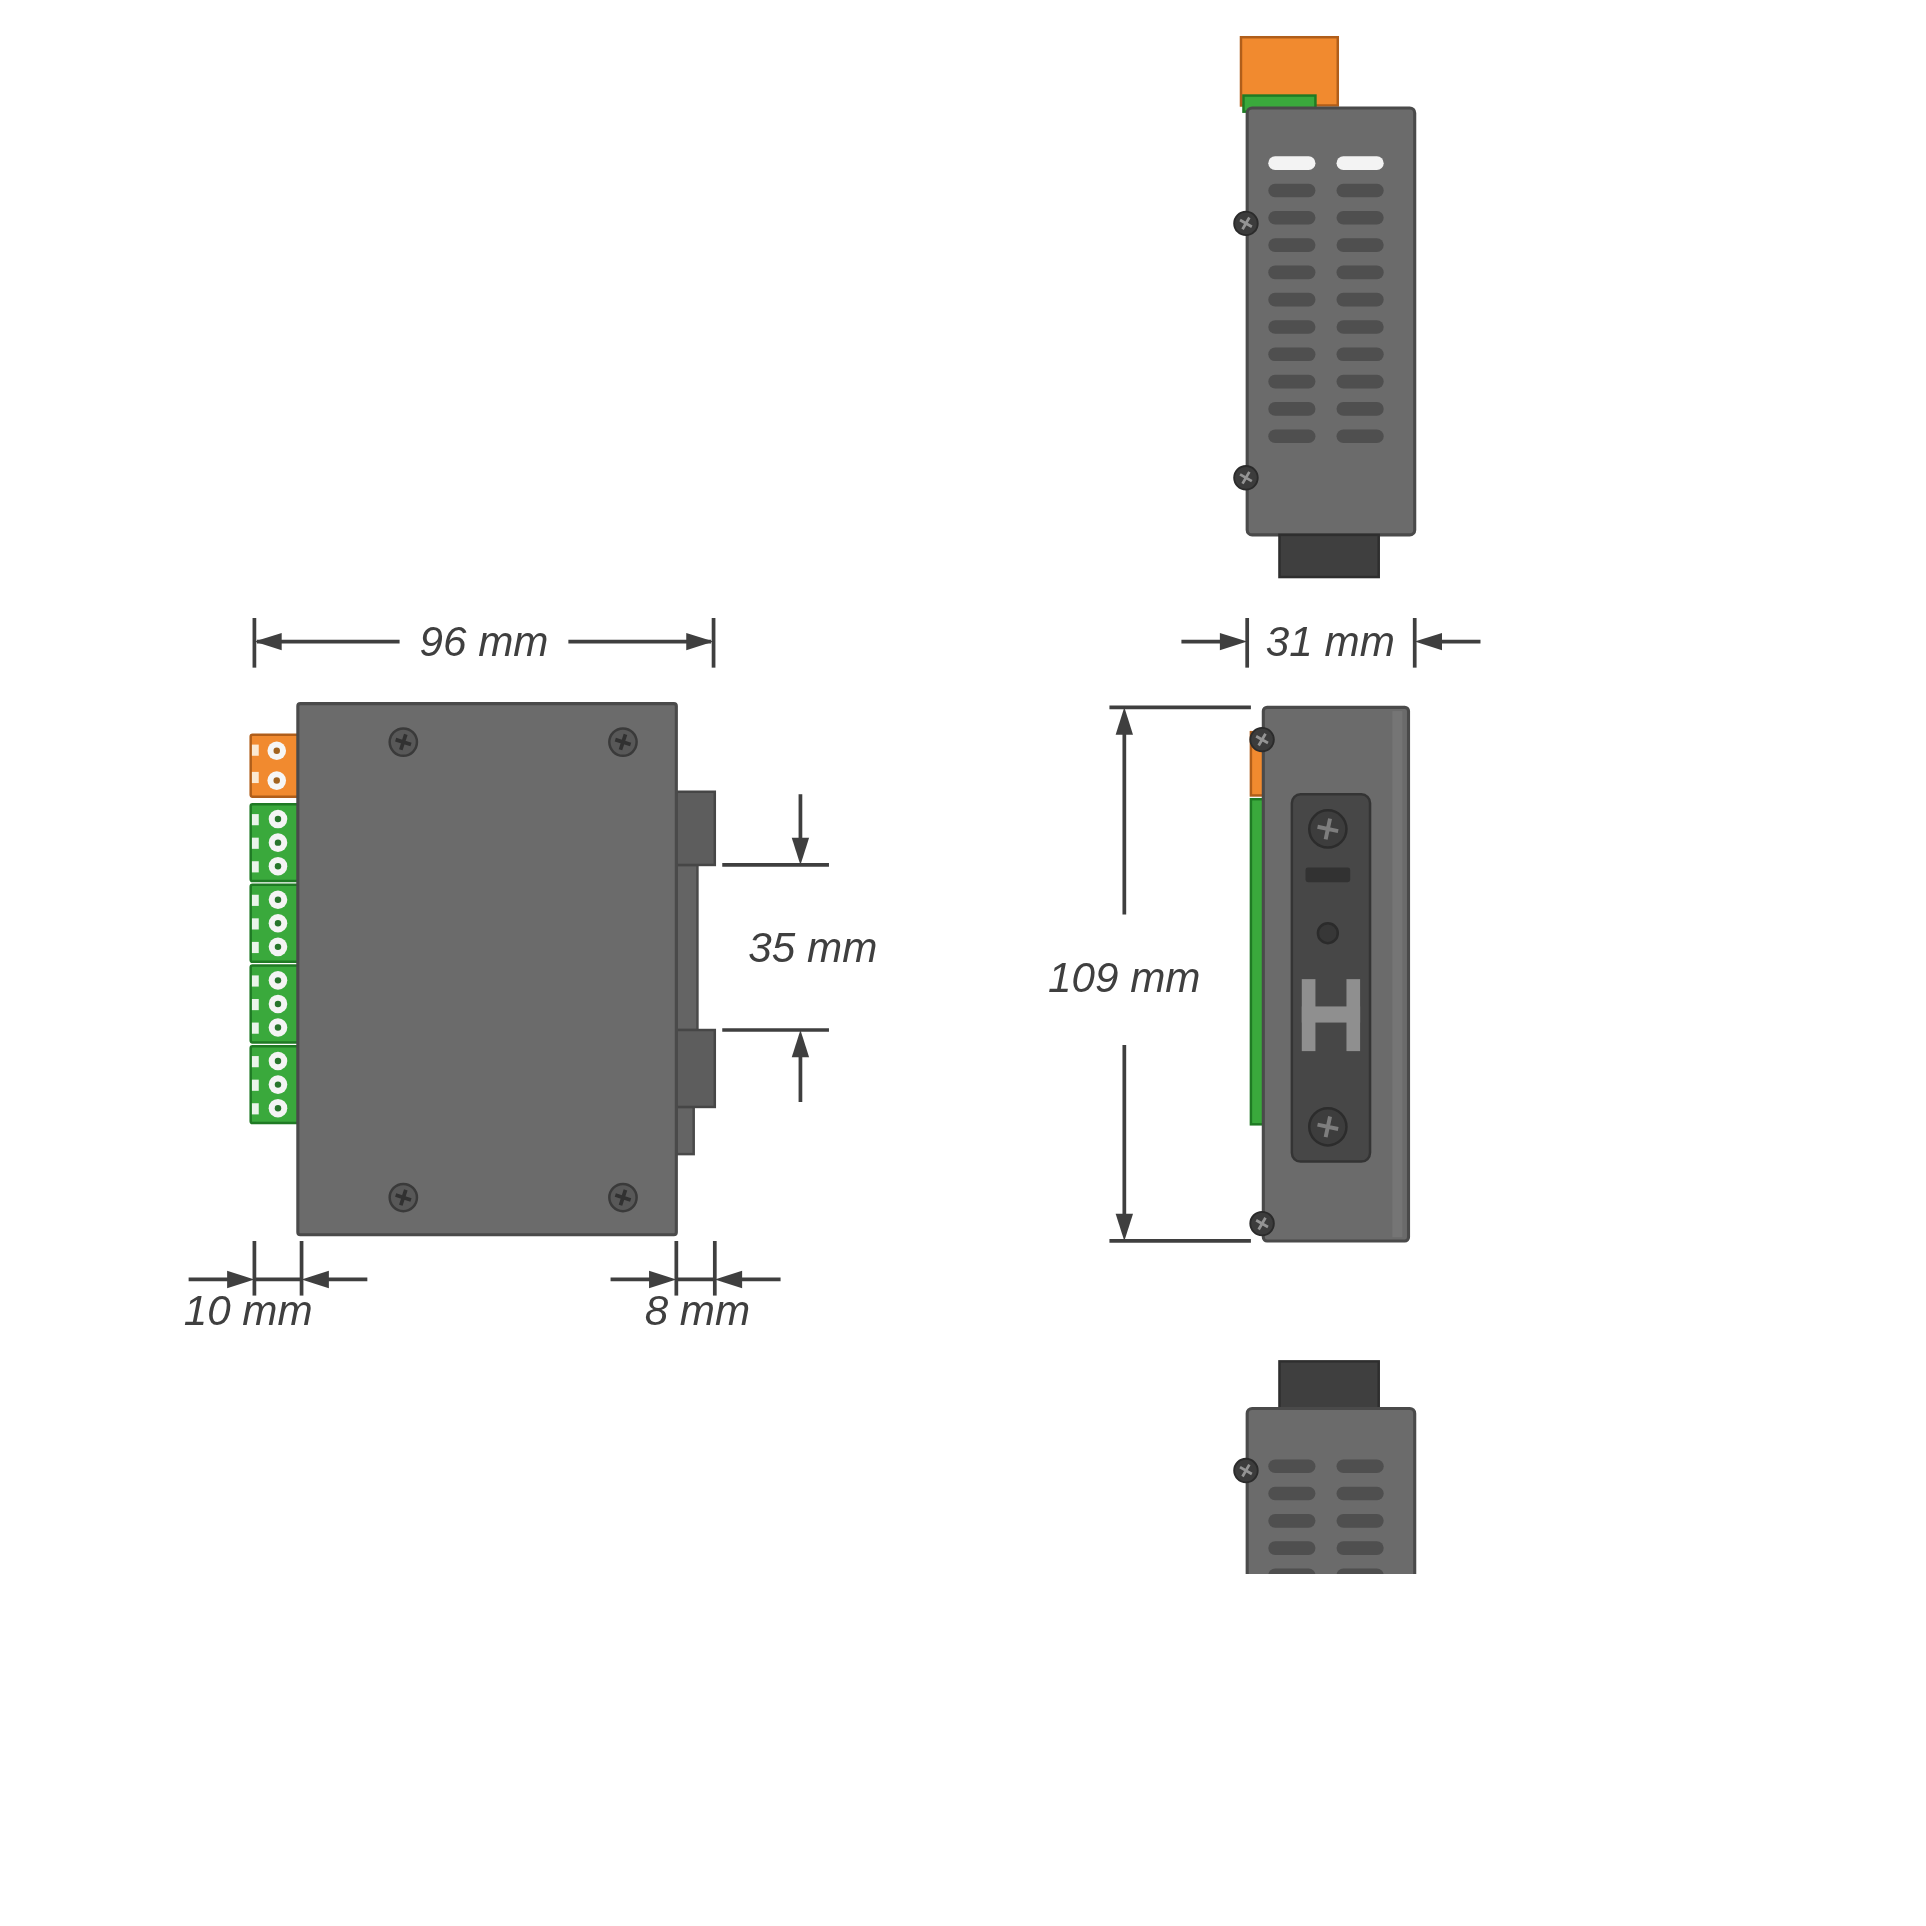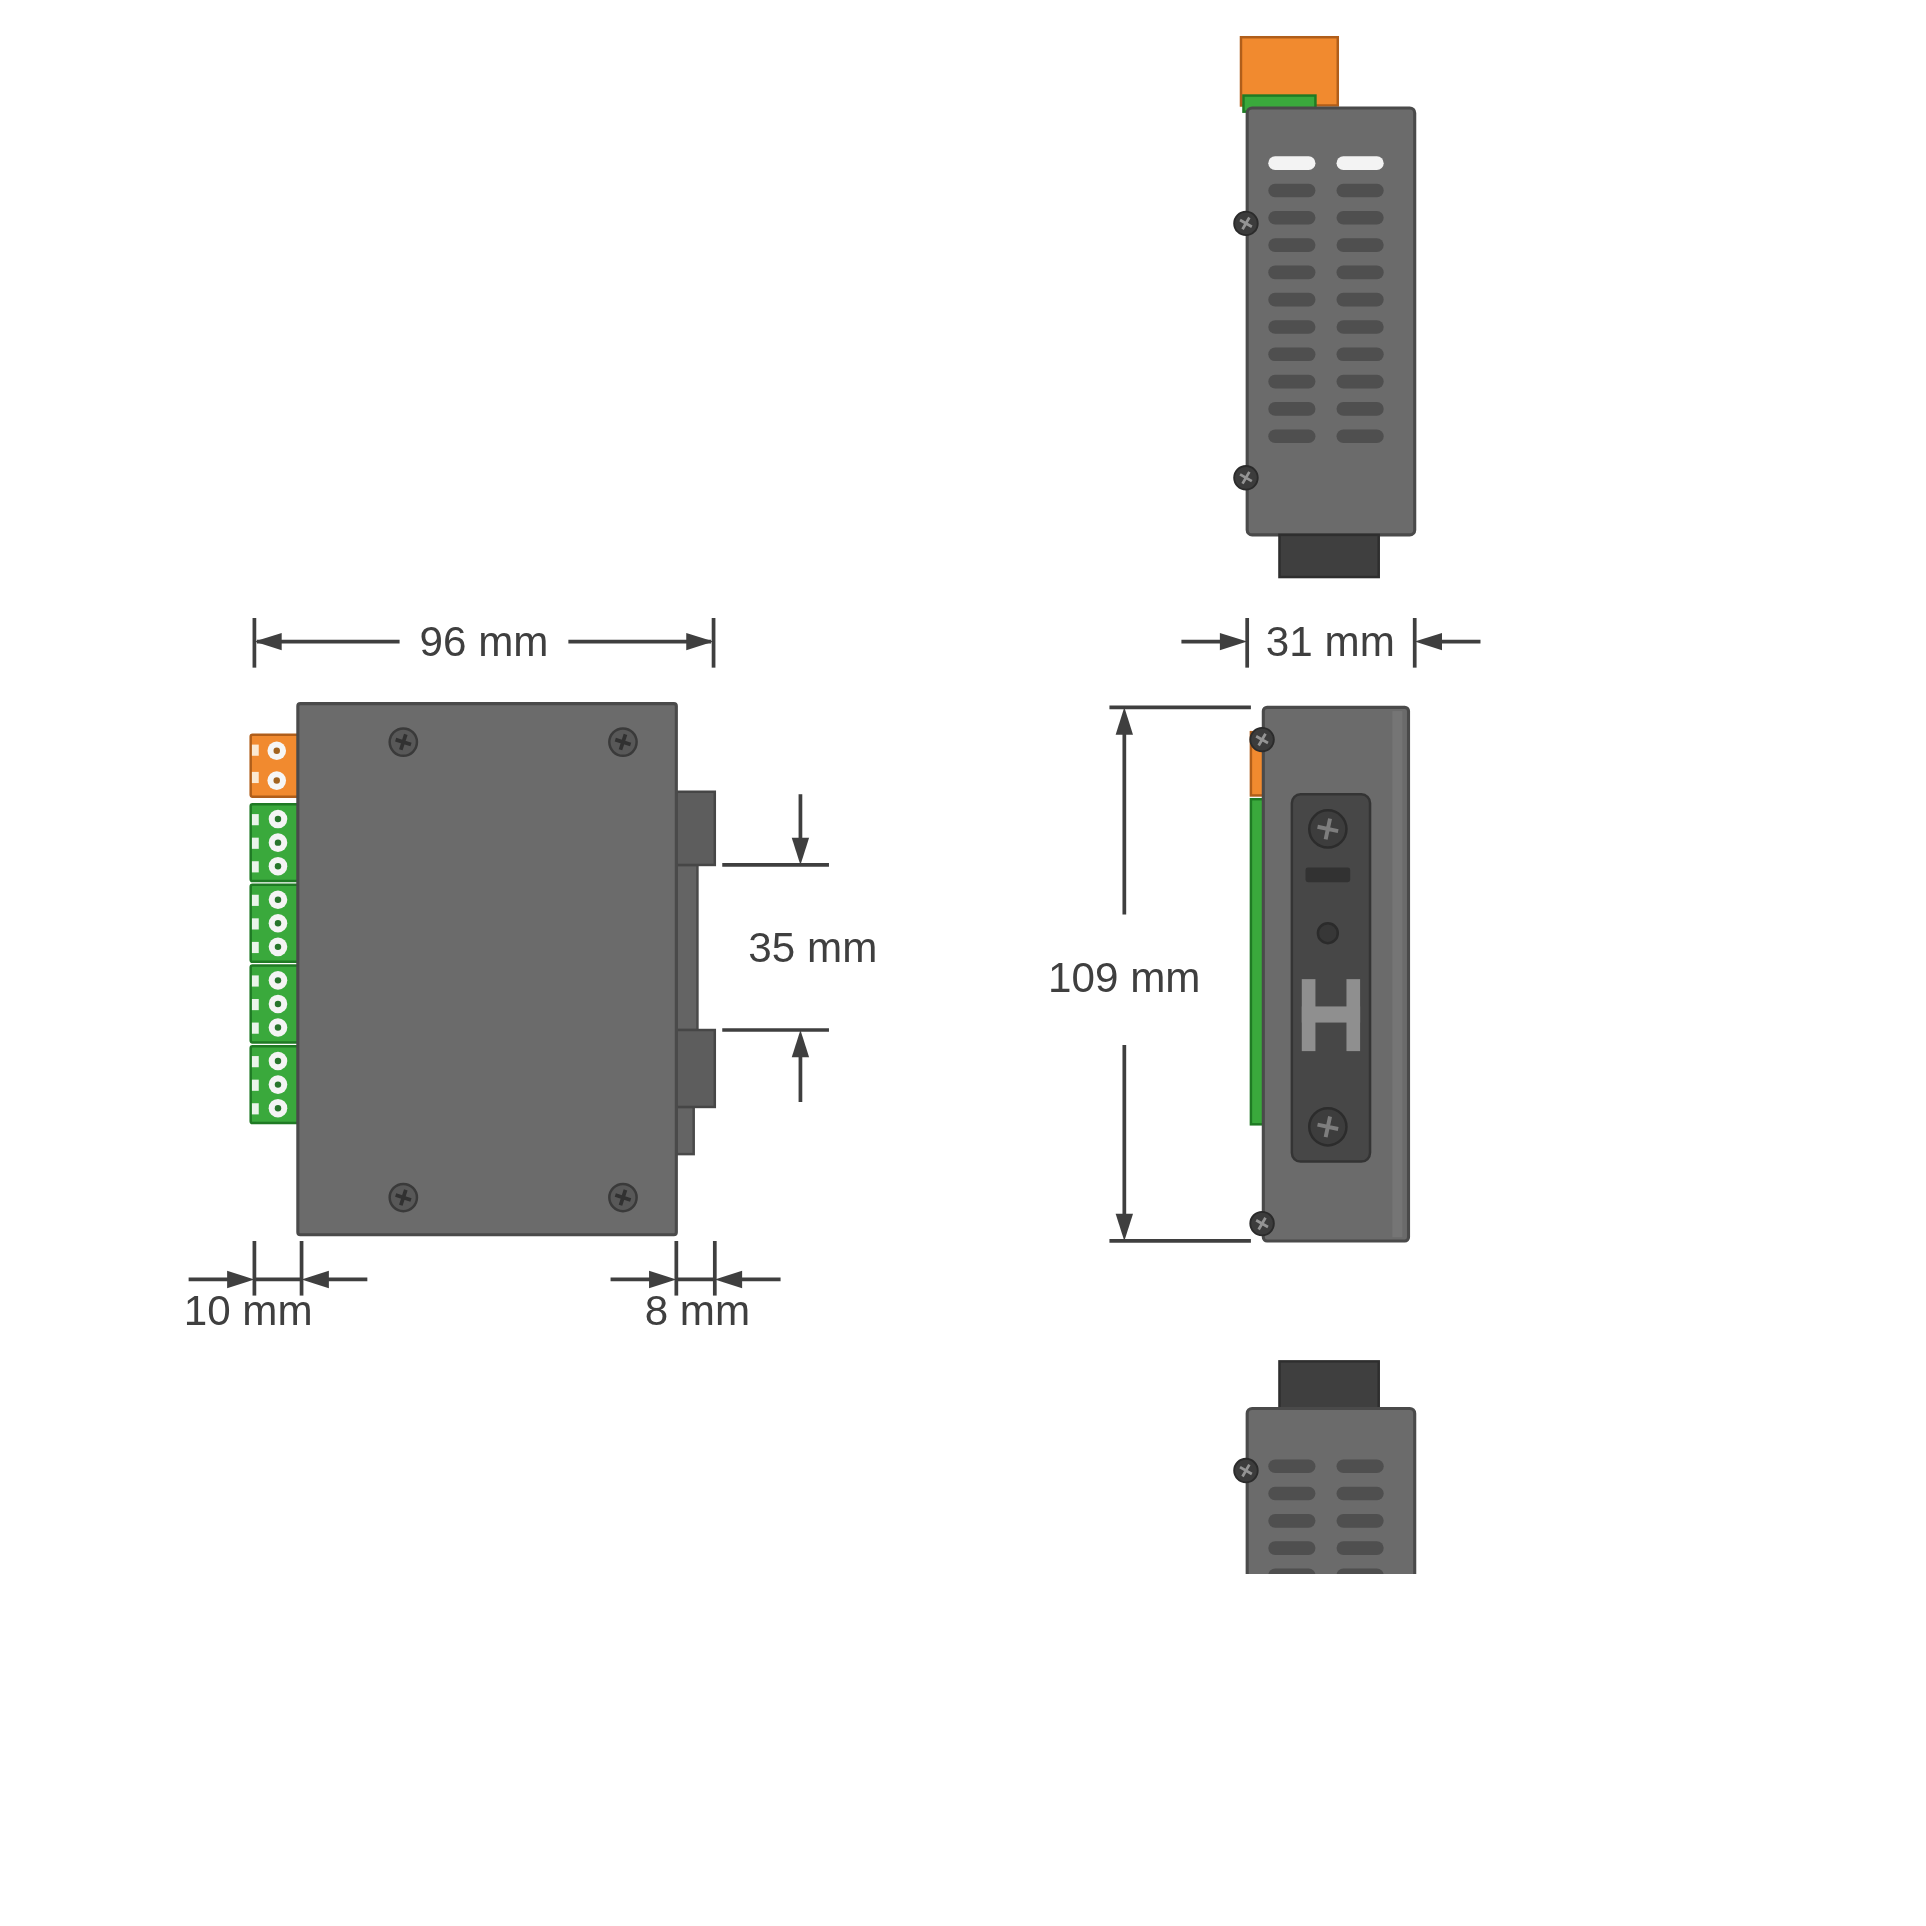--- a/index.html
+++ b/index.html
@@ -11,21 +11,21 @@
     --tab_dark:#3f3f3f;
     --vent_dark:#4f4f4f;
     --vent_light:#f3f3f3;
     --orange:#f18a2f;
     --orange_edge:#b05e1a;
     --green:#3aa93c;
     --green_edge:#1f7a24;
     --dim:#3f3f3f;
   }
   html,body{margin:0;padding:0;background:#fff;}
-  .canvas{width:1926px;height:1574px;position:relative;background:var(--background);overflow:hidden;}
+  .canvas{width:1926px;height:1574px;position:relative;background:var(--background);overflow:hidden;font-style:italic;}
   svg{display:block;}
   text{font-family:"Liberation Sans",sans-serif;font-size:34px;fill:var(--dim);}
   .body-fill{fill:var(--body);stroke:var(--body_edge);stroke-width:2.5;}
   .orange-fill{fill:var(--orange);stroke:var(--orange_edge);stroke-width:2;}
   .green-fill{fill:var(--green);stroke:var(--green_edge);stroke-width:2;}
   .tab-dark{fill:var(--tab_dark);stroke:#2e2e2e;stroke-width:2;}
   .vent-dark{fill:var(--vent_dark);}
   .vent-light{fill:var(--vent_light);}
   .dimline{stroke:var(--dim);stroke-width:3;fill:none;}
   .dimfill{fill:var(--dim);}

